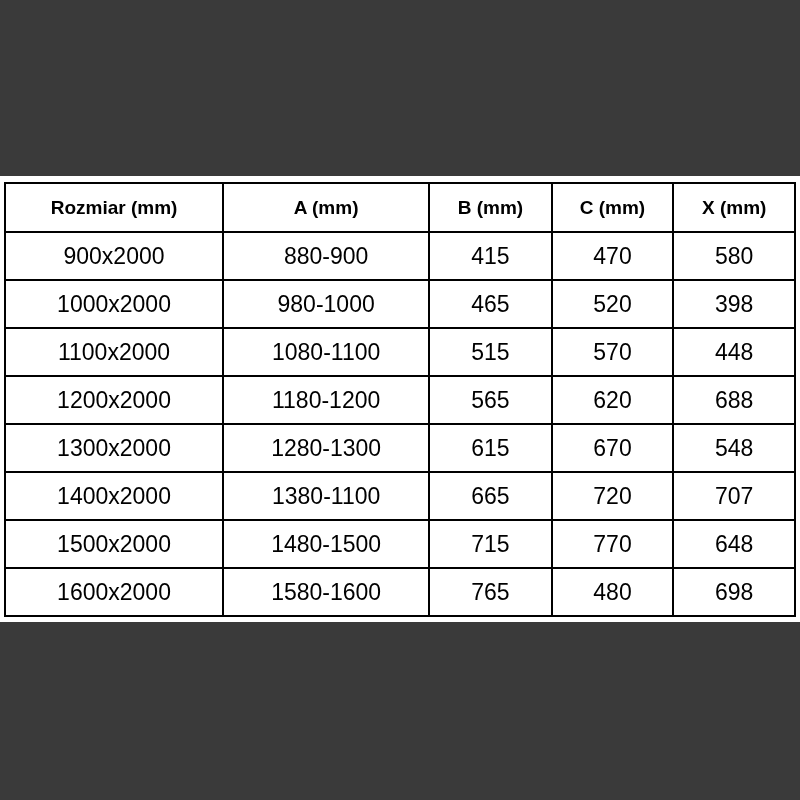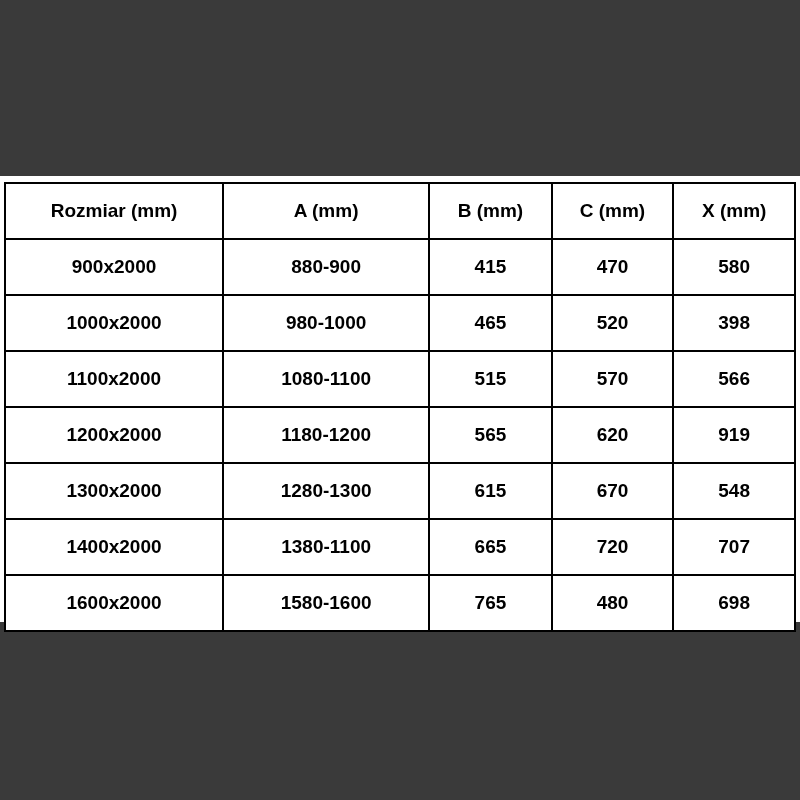--- a/index.html
+++ b/index.html
@@ -29,30 +29,30 @@
     height: 100%;
     border-collapse: collapse;
     table-layout: fixed;
   }
   table.spec-table th,
   table.spec-table td {
     border: 2px solid #000000;
     text-align: center;
     vertical-align: middle;
     color: #000000;
-    padding: 16px;
+    padding: 8px;
     background: #ffffff;
   }
   table.spec-table th {
     font-size: 19px;
     font-weight: bold;
   }
   table.spec-table td {
-    font-size: 19px;
-    font-weight: bold;
+    font-size: 23px;
+    font-weight: normal;
   }
   table.spec-table thead tr {
     height: 49px;
   }
   table.spec-table tbody tr {
     height: 48px;
   }
 </style>
 </head>
 <body>
@@ -88,44 +88,51 @@
         <td>980-1000</td>
         <td>465</td>
         <td>520</td>
         <td>398</td>
       </tr>
       <tr>
         <td>1100x2000</td>
         <td>1080-1100</td>
         <td>515</td>
         <td>570</td>
-        <td>566</td>
+        <td>448</td>
       </tr>
       <tr>
         <td>1200x2000</td>
         <td>1180-1200</td>
         <td>565</td>
         <td>620</td>
-        <td>919</td>
+        <td>688</td>
       </tr>
       <tr>
         <td>1300x2000</td>
         <td>1280-1300</td>
         <td>615</td>
         <td>670</td>
         <td>548</td>
       </tr>
       <tr>
         <td>1400x2000</td>
         <td>1380-1100</td>
         <td>665</td>
         <td>720</td>
         <td>707</td>
       </tr>
       <tr>
+        <td>1500x2000</td>
+        <td>1480-1500</td>
+        <td>715</td>
+        <td>770</td>
+        <td>648</td>
+      </tr>
+      <tr>
         <td>1600x2000</td>
         <td>1580-1600</td>
         <td>765</td>
         <td>480</td>
         <td>698</td>
       </tr>
     </tbody>
   </table>
 </div>
 

